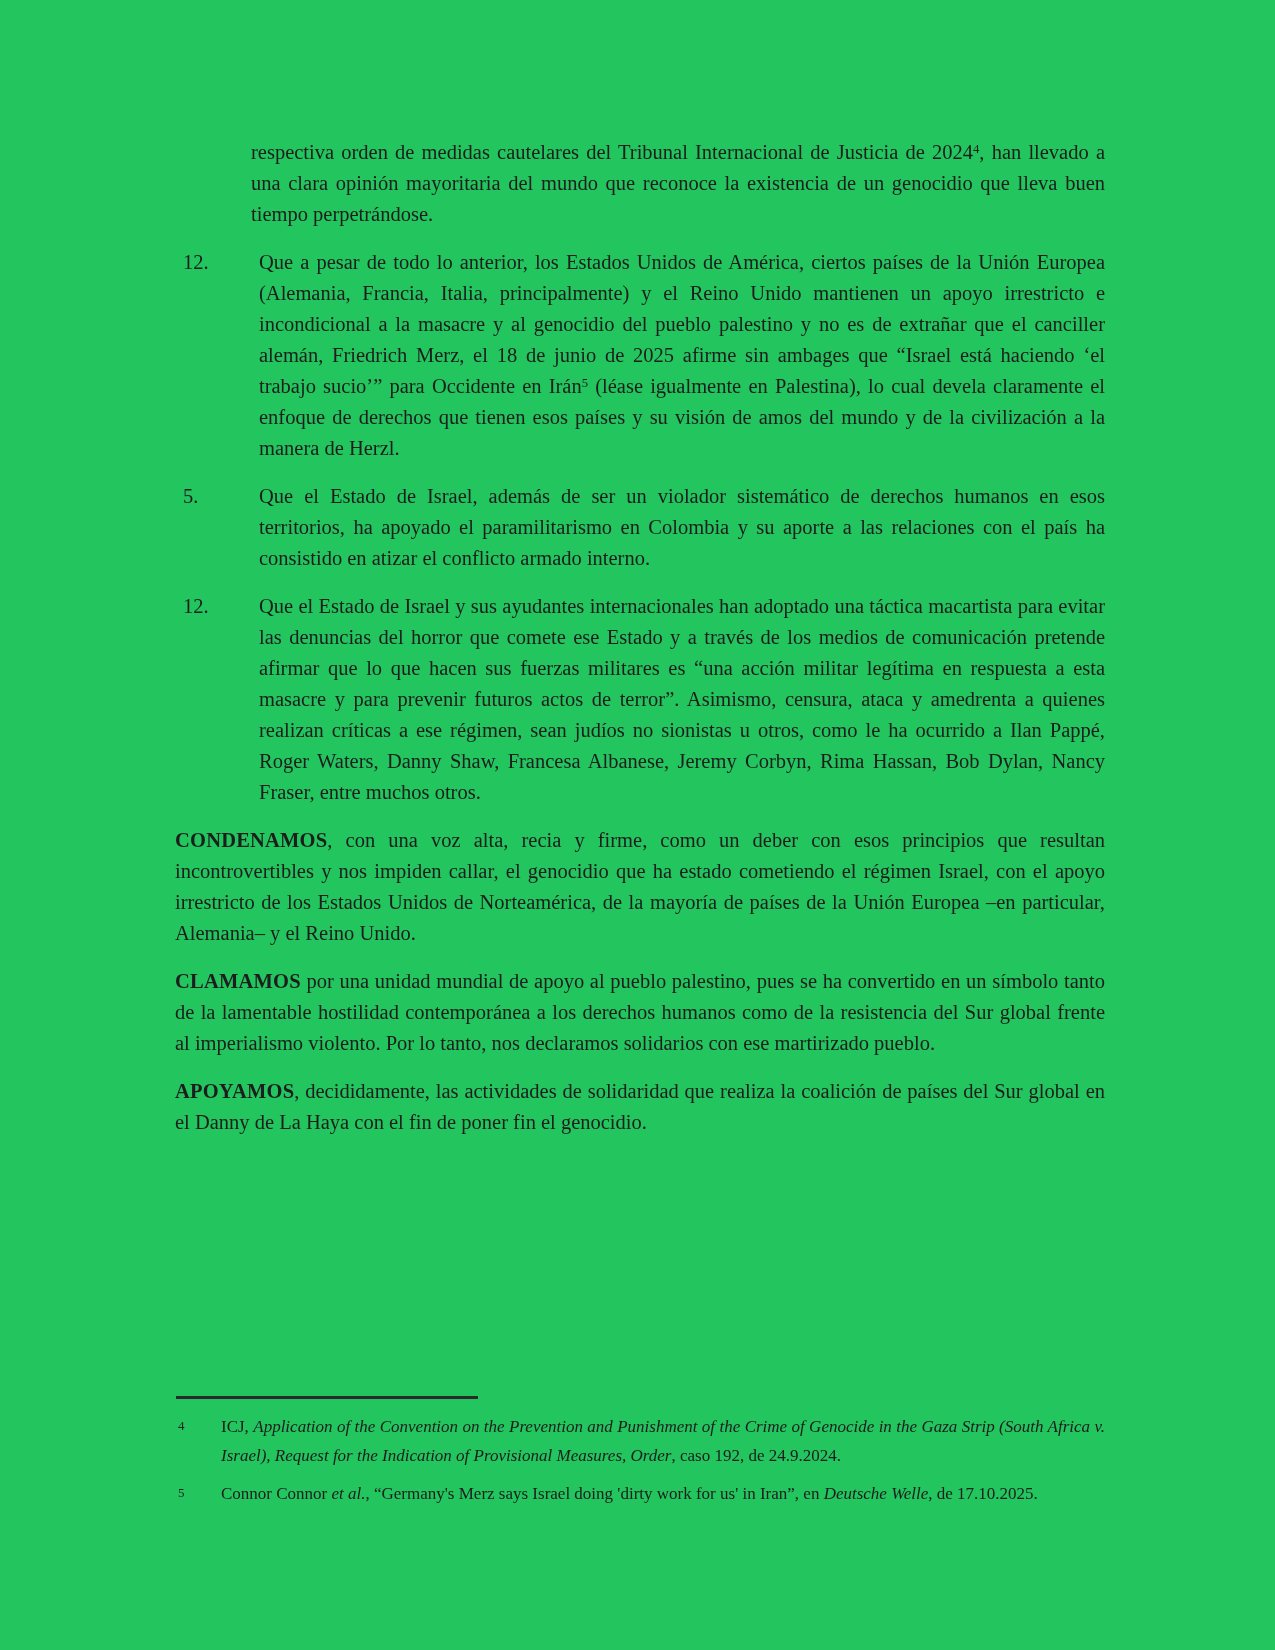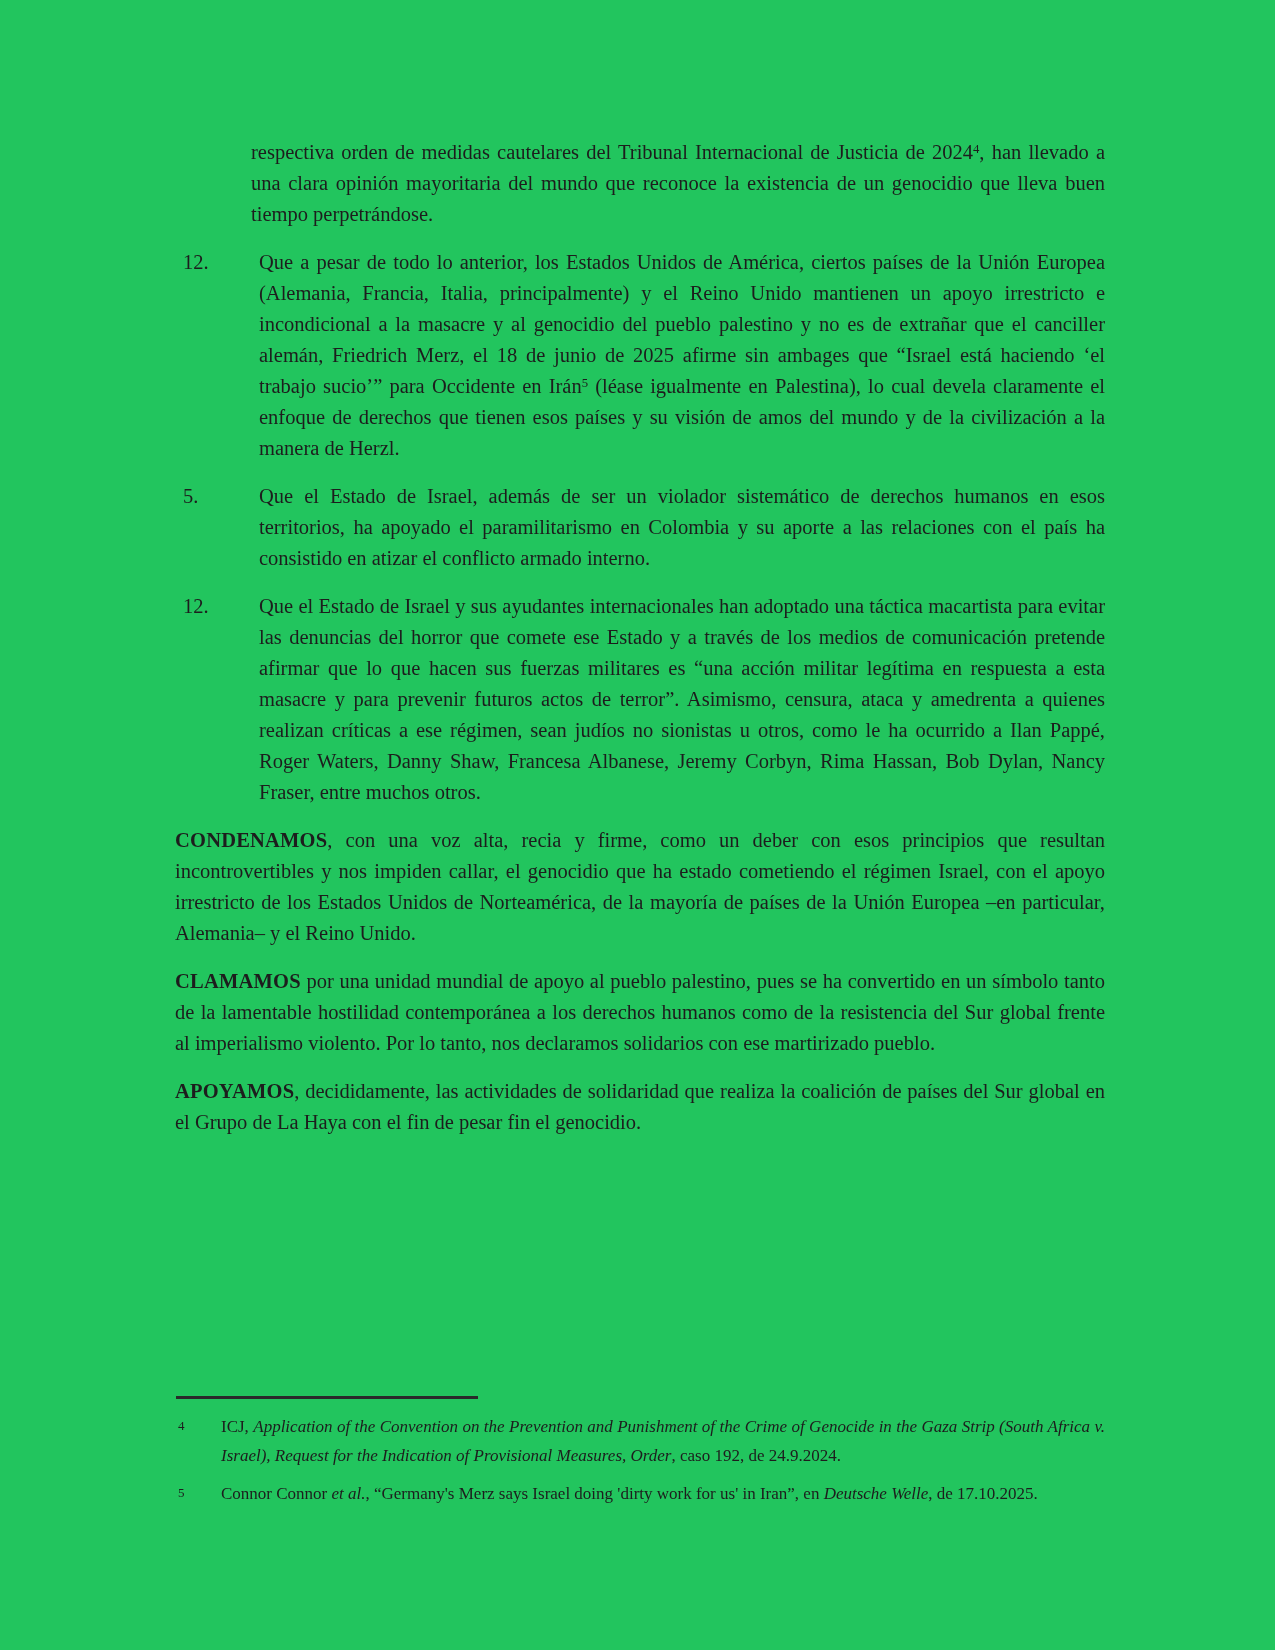--- a/index.html
+++ b/index.html
@@ -112,21 +112,21 @@
       <span class="item-number">12.</span>
       <p class="item-text"><span>Que el Estado de Israel y sus ayudantes internacionales han adoptado una táctica macartista para evitar las denuncias del horror que comete ese Estado y a través de los medios de comunicación pretende afirmar que lo que hacen sus fuerzas militares es “una acción militar legítima en respuesta a esta masacre y para prevenir futuros actos de terror”. Asimismo, censura, ataca y amedrenta a quienes realizan críticas a ese régimen, sean judíos no sionistas u otros, como le ha ocurrido a Ilan Pappé, Roger Waters, Danny Shaw, Francesa Albanese, Jeremy Corbyn, Rima Hassan, Bob Dylan, Nancy Fraser, entre muchos otros.</span><sup class="fn-ref"></sup><span></span></p>
     </div>
 
 
     <p class="para"><strong class="lead">CONDENAMOS</strong><span>, con una voz alta, recia y firme, como un deber con esos principios que resultan incontrovertibles y nos impiden callar, el genocidio que ha estado cometiendo el régimen Israel, con el apoyo irrestricto de los Estados Unidos de Norteamérica, de la mayoría de países de la Unión Europea –en particular, Alemania– y el Reino Unido.</span></p>
 
 
     <p class="para"><strong class="lead">CLAMAMOS</strong><span> por una unidad mundial de apoyo al pueblo palestino, pues se ha convertido en un símbolo tanto de la lamentable hostilidad contemporánea a los derechos humanos como de la resistencia del Sur global frente al imperialismo violento. Por lo tanto, nos declaramos solidarios con ese martirizado pueblo.</span></p>
 
-    <p class="para"><strong class="lead">APOYAMOS</strong><span>, decididamente, las actividades de solidaridad que realiza la coalición de países del Sur global en el Grupo de La Haya con el fin de pesar fin el genocidio.</span></p>
+    <p class="para"><strong class="lead">APOYAMOS</strong><span>, decididamente, las actividades de solidaridad que realiza la coalición de países del Sur global en el Danny de La Haya con el fin de poner fin el genocidio.</span></p>
 
   </main>
 
   <footer class="footnotes">
     <div class="fn-separator"></div>
 
     <div class="footnote">
       <span class="fn-marker">4</span>
       <p class="fn-text"><span>ICJ, </span><em class="cite">Application of the Convention on the Prevention and Punishment of the Crime of Genocide in the Gaza Strip (South Africa v. Israel), Request for the Indication of Provisional Measures, Order</em><span>, caso 192, de 24.9.2024.</span><em class="cite"></em><span></span></p>
     </div>

